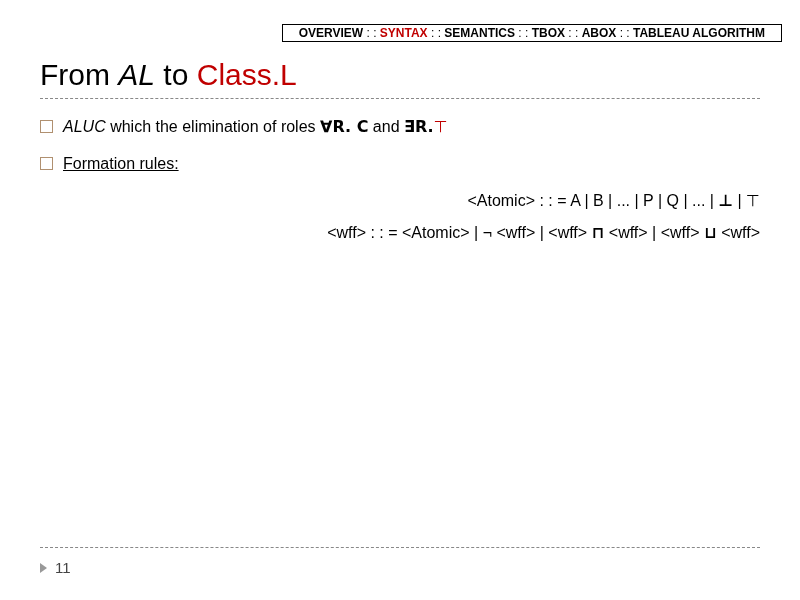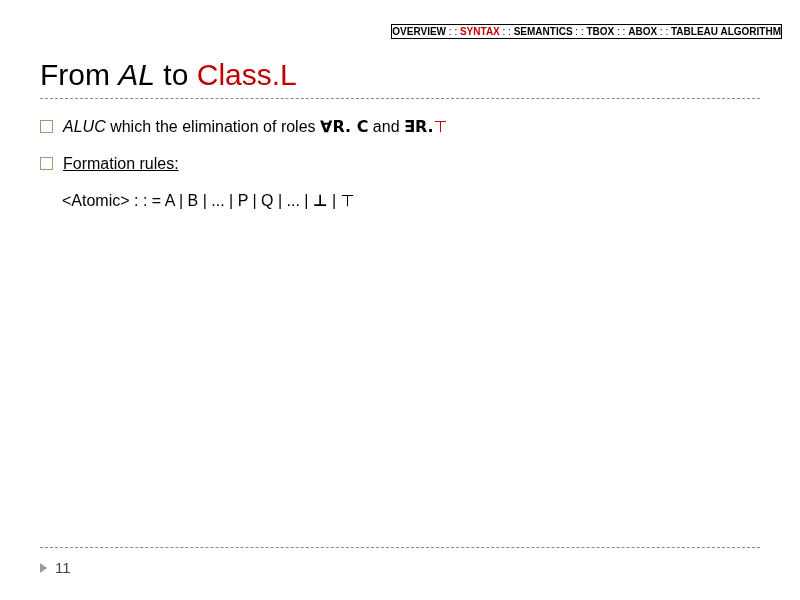--- a/index.html
+++ b/index.html
@@ -10,22 +10,22 @@
     background: #fff;
     font-family: Arial, Helvetica, sans-serif;
     position: relative;
     overflow: hidden;
   }
   .breadcrumb-box {
     position: absolute;
     top: 24px;
     right: 18px;
     border: 1px solid #000;
-    padding: 1px 0;
-    font-size: 10px;
+    padding: 1px 16px;
+    font-size: 12px;
     font-weight: bold;
     white-space: nowrap;
   }
   .breadcrumb-box .sep { font-weight: normal; }
   .crumb-active { color: #c00000; }
   .slide-title {
     position: absolute;
     top: 58px;
     left: 40px;
     right: 40px;
@@ -60,21 +60,21 @@
     margin-left: 10px;
     flex: 1;
   }
   .em-al { font-style: italic; }
   .u { text-decoration: underline; text-align: center; }
   .sub-block {
     margin-left: 22px;
     margin-top: 4px;
     margin-bottom: 18px;
   }
-  .gram-line { margin-bottom: 8px; }
+  .gram-line { margin-bottom: 8px; text-align: right; }
   .sym { font-family: "Lucida Sans Unicode", "DejaVu Sans", sans-serif; font-weight: bold; }
   .top-sym { font-family: "Lucida Sans Unicode", "DejaVu Sans", sans-serif; }
   .note-block { margin-left: 22px; margin-top: 14px; }
   .bottom-rule {
     position: absolute;
     left: 40px;
     right: 40px;
     bottom: 52px;
     border-top: 1px dashed #888;
     height: 0;
@@ -119,20 +119,23 @@
     <div class="bullet-marker"></div>
     <div class="bullet-content">
       <span class="u">Formation rules:</span>
     </div>
   </div>
 
   <div class="sub-block">
     <div class="gram-line">
       <span>&lt;Atomic&gt; : : = </span><span>A | B | ... | P | Q | ... | </span><span class="sym">⊥</span><span> | </span><span class="top-sym">⊤</span>
     </div>
+    <div class="gram-line">
+      <span>&lt;wff&gt; : : = </span><span>&lt;Atomic&gt; | ¬ &lt;wff&gt; | &lt;wff&gt; </span><span class="sym">⊓</span><span> &lt;wff&gt; | &lt;wff&gt; </span><span class="sym">⊔</span><span> &lt;wff&gt;</span>
+    </div>
   </div>
 
 
 
 </div>
 
 <div class="bottom-rule"></div>
 
 <div class="page-num-wrap">
   <div class="page-arrow"></div>

